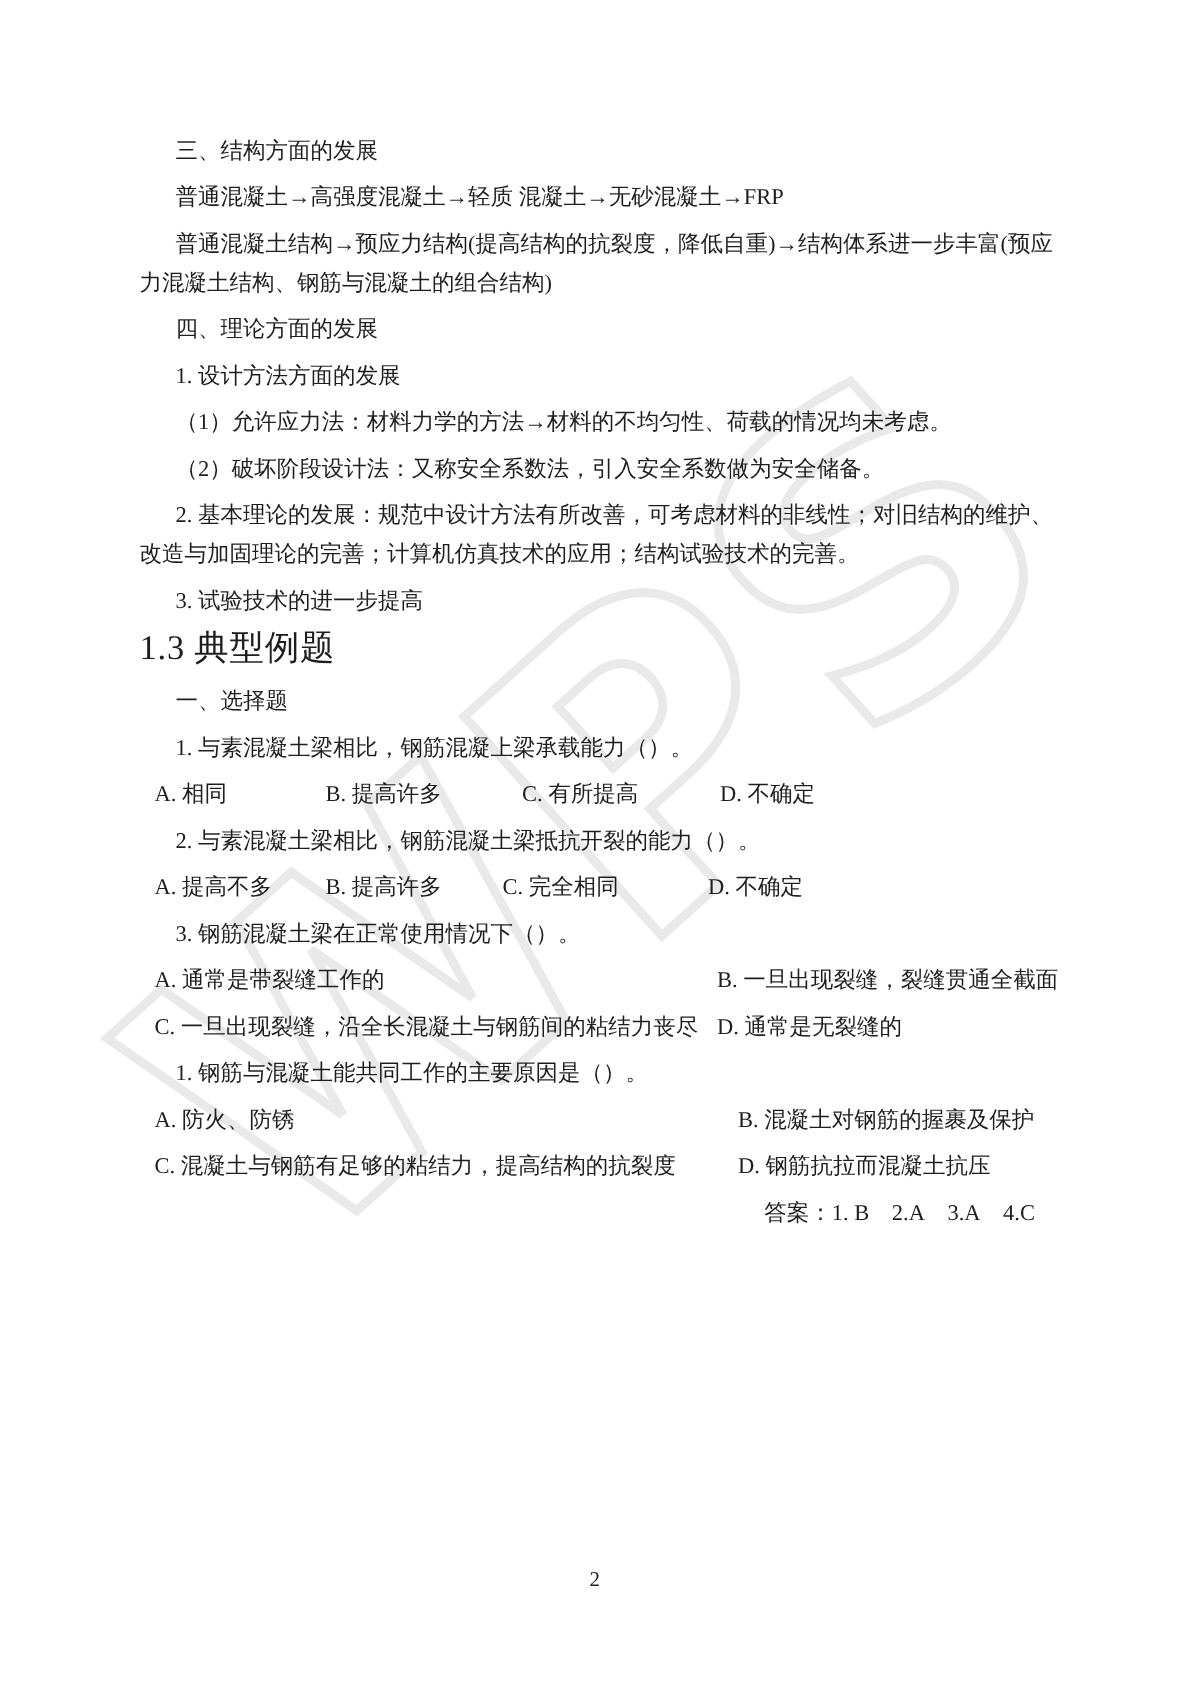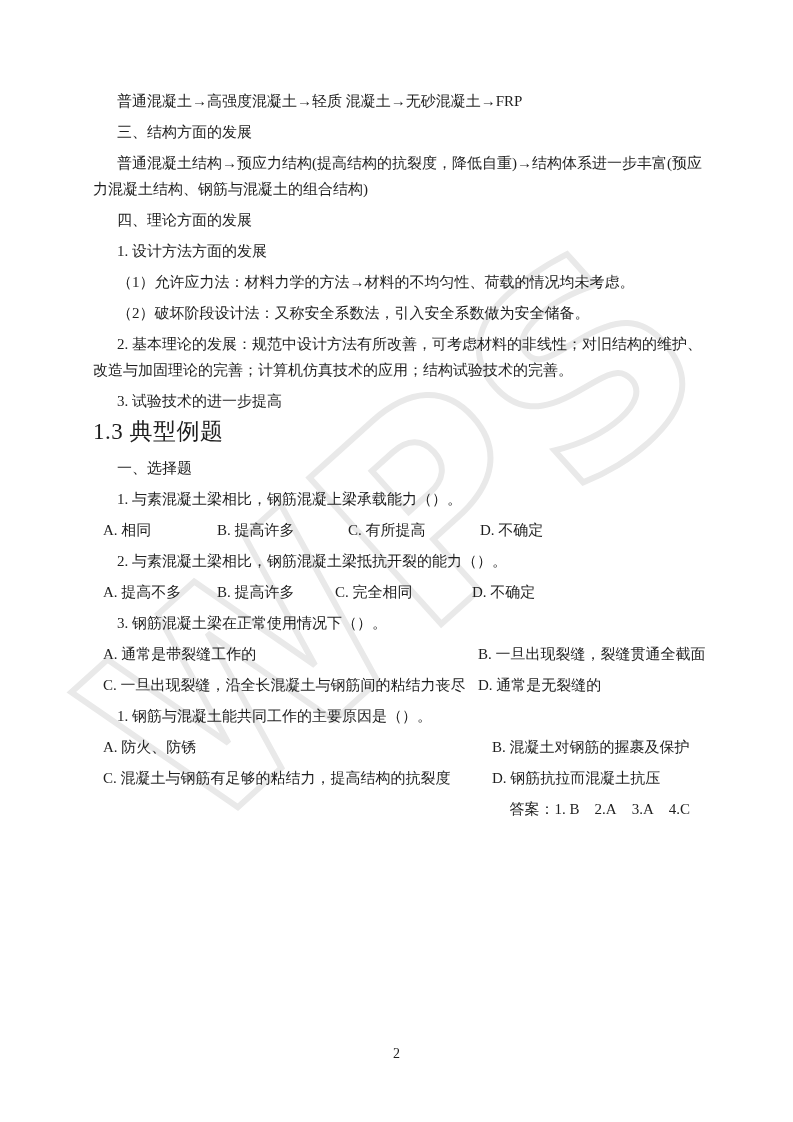--- a/index.html
+++ b/index.html
@@ -38,22 +38,22 @@
 <body>
 
 <div class="page">
 
   <svg class="watermark" width="793" height="1122" viewBox="0 0 793 1122" xmlns="http://www.w3.org/2000/svg">
     <text x="400" y="630" text-anchor="middle" transform="rotate(-42 400 540)" font-family="DejaVu Sans, sans-serif" font-weight="bold" font-size="270" letter-spacing="6" fill="none" stroke="#e9e9e9" stroke-width="6">WPS</text>
   </svg>
 
   <div class="content">
 
+    <p>三、结构方面的发展</p>
     <p>普通混凝土→高强度混凝土→轻质 混凝土→无砂混凝土→FRP</p>
-    <p>三、结构方面的发展</p>
     <p>普通混凝土结构→预应力结构(提高结构的抗裂度，降低自重)→结构体系进一步丰富(预应力混凝土结构、钢筋与混凝土的组合结构)</p>
     <p>四、理论方面的发展</p>
     <p>1. 设计方法方面的发展</p>
     <p>（1）允许应力法：材料力学的方法→材料的不均匀性、荷载的情况均未考虑。</p>
     <p>（2）破坏阶段设计法：又称安全系数法，引入安全系数做为安全储备。</p>
     <p>2. 基本理论的发展：规范中设计方法有所改善，可考虑材料的非线性；对旧结构的维护、改造与加固理论的完善；计算机仿真技术的应用；结构试验技术的完善。</p>
     <p>3. 试验技术的进一步提高</p>
 
     <h2 class="heading">1.3 典型例题</h2>
 

